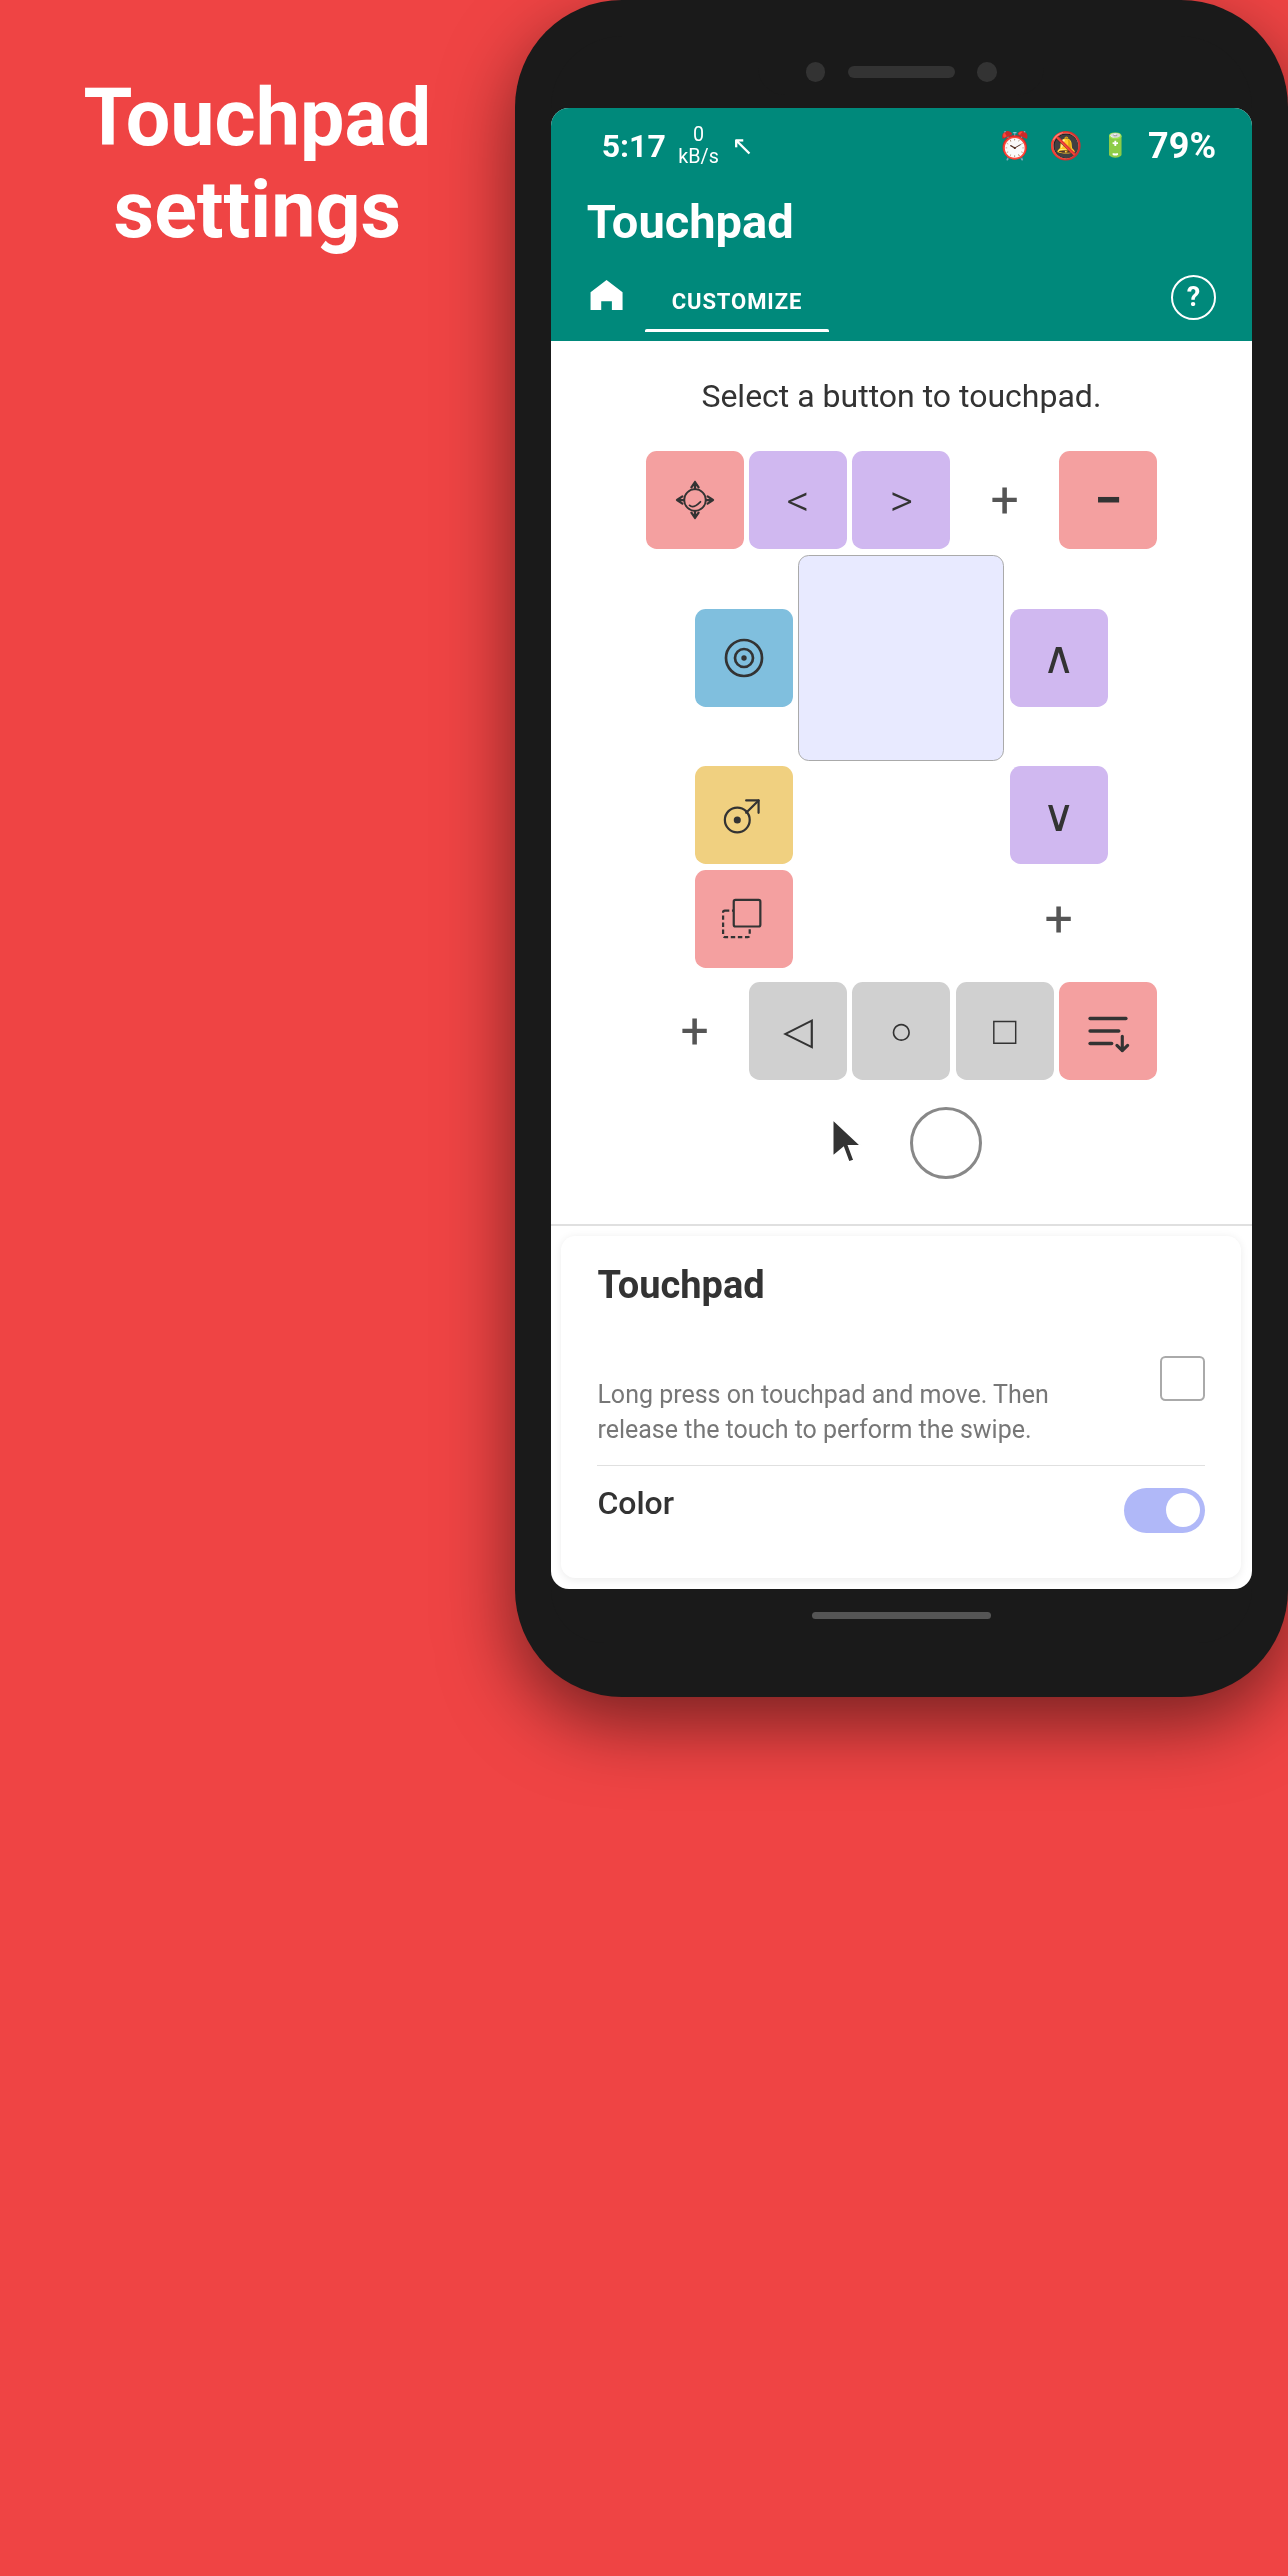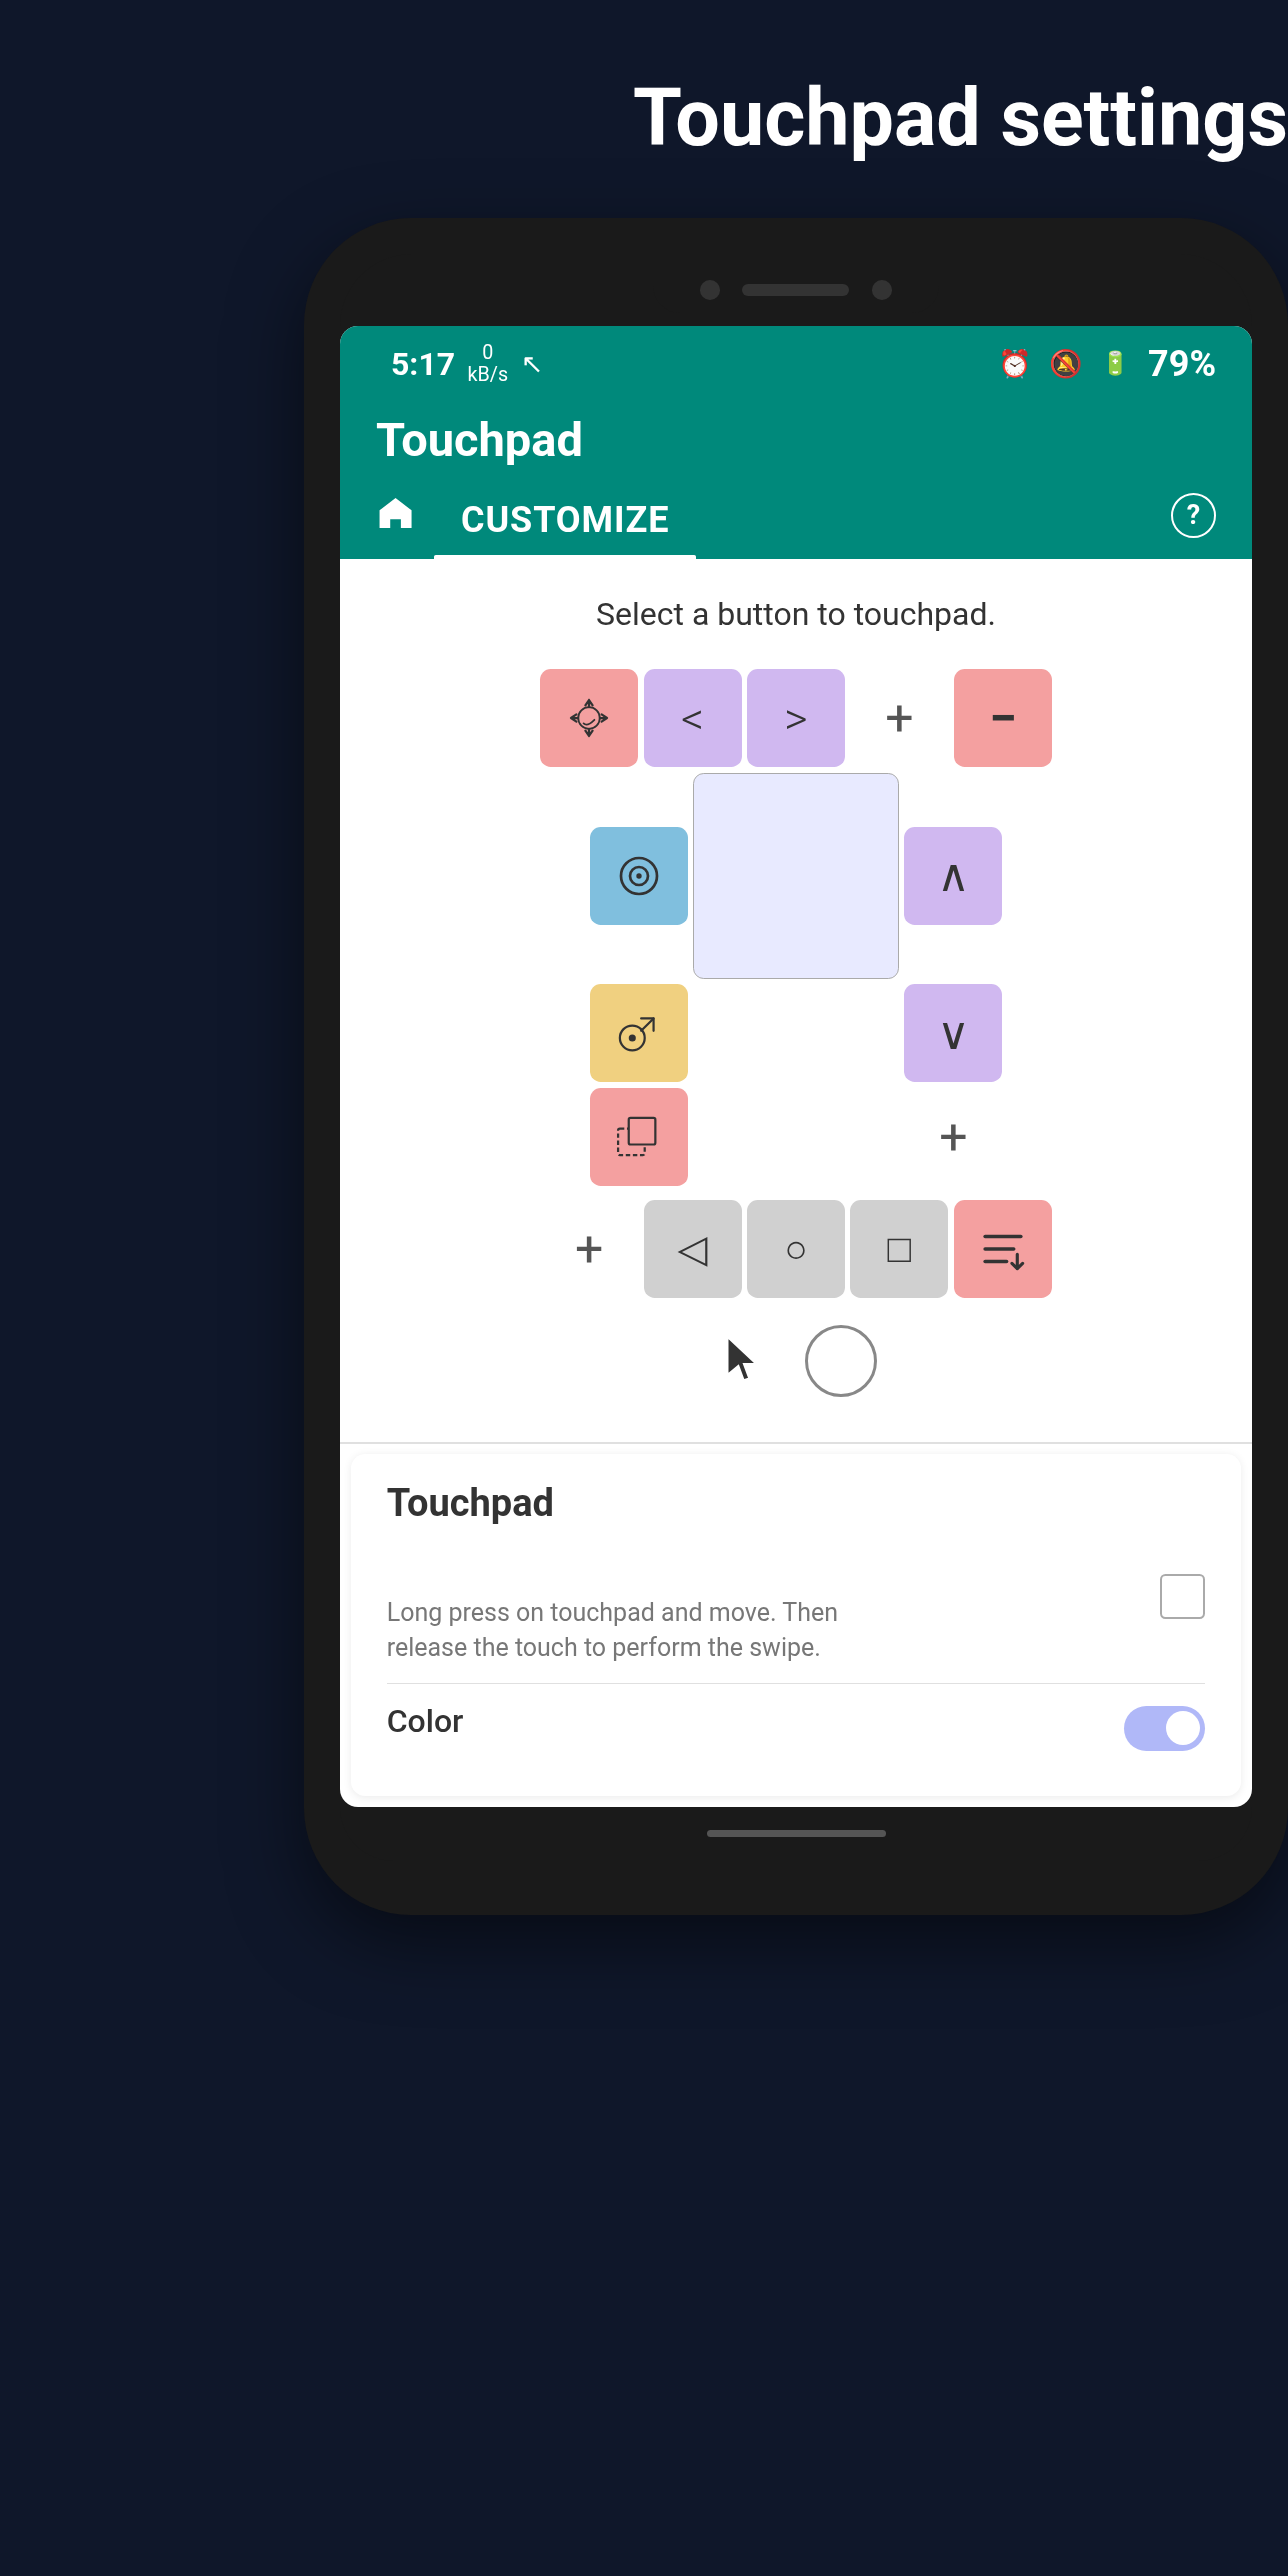--- a/index.html
+++ b/index.html
@@ -149,21 +149,21 @@
     .tab-home {
       color: white;
       font-size: 36px;
       padding: 9px 18px 18px 0;
       cursor: pointer;
     }
 
     .tab-item {
       padding: 12.5px 27px 18px 27px;
       color: white;
-      font-size: 36px;
+      font-size: 22px;
       font-weight: 700;
       cursor: pointer;
       position: relative;
       letter-spacing: 0.9px;
     }
 
     .tab-item.active::after {
       content: '';
       position: absolute;
       bottom: 0;
@@ -365,21 +365,21 @@
       top: 268px;
       width: 16px;
       height: 107px;
       background: #2a2a2a;
       border-radius: 0 7.2px 7.2px 0;
     }
   </style>
 </head>
 <body>
 
-<div style="width:1288px; min-height:2576px; background:#0f172a; display:flex; flex-direction:column; align-items:flex-end;">
+<div style="width:1288px; min-height:2576px; background:#ef4444; display:flex; flex-direction:row; align-items:flex-start;">
 
   <h1 class="page-title">Touchpad settings</h1>
 
   <div class="phone-wrapper">
 
     <div class="side-button"></div>
 
     <div class="phone-frame">
 
       <div class="phone-notch-area">

